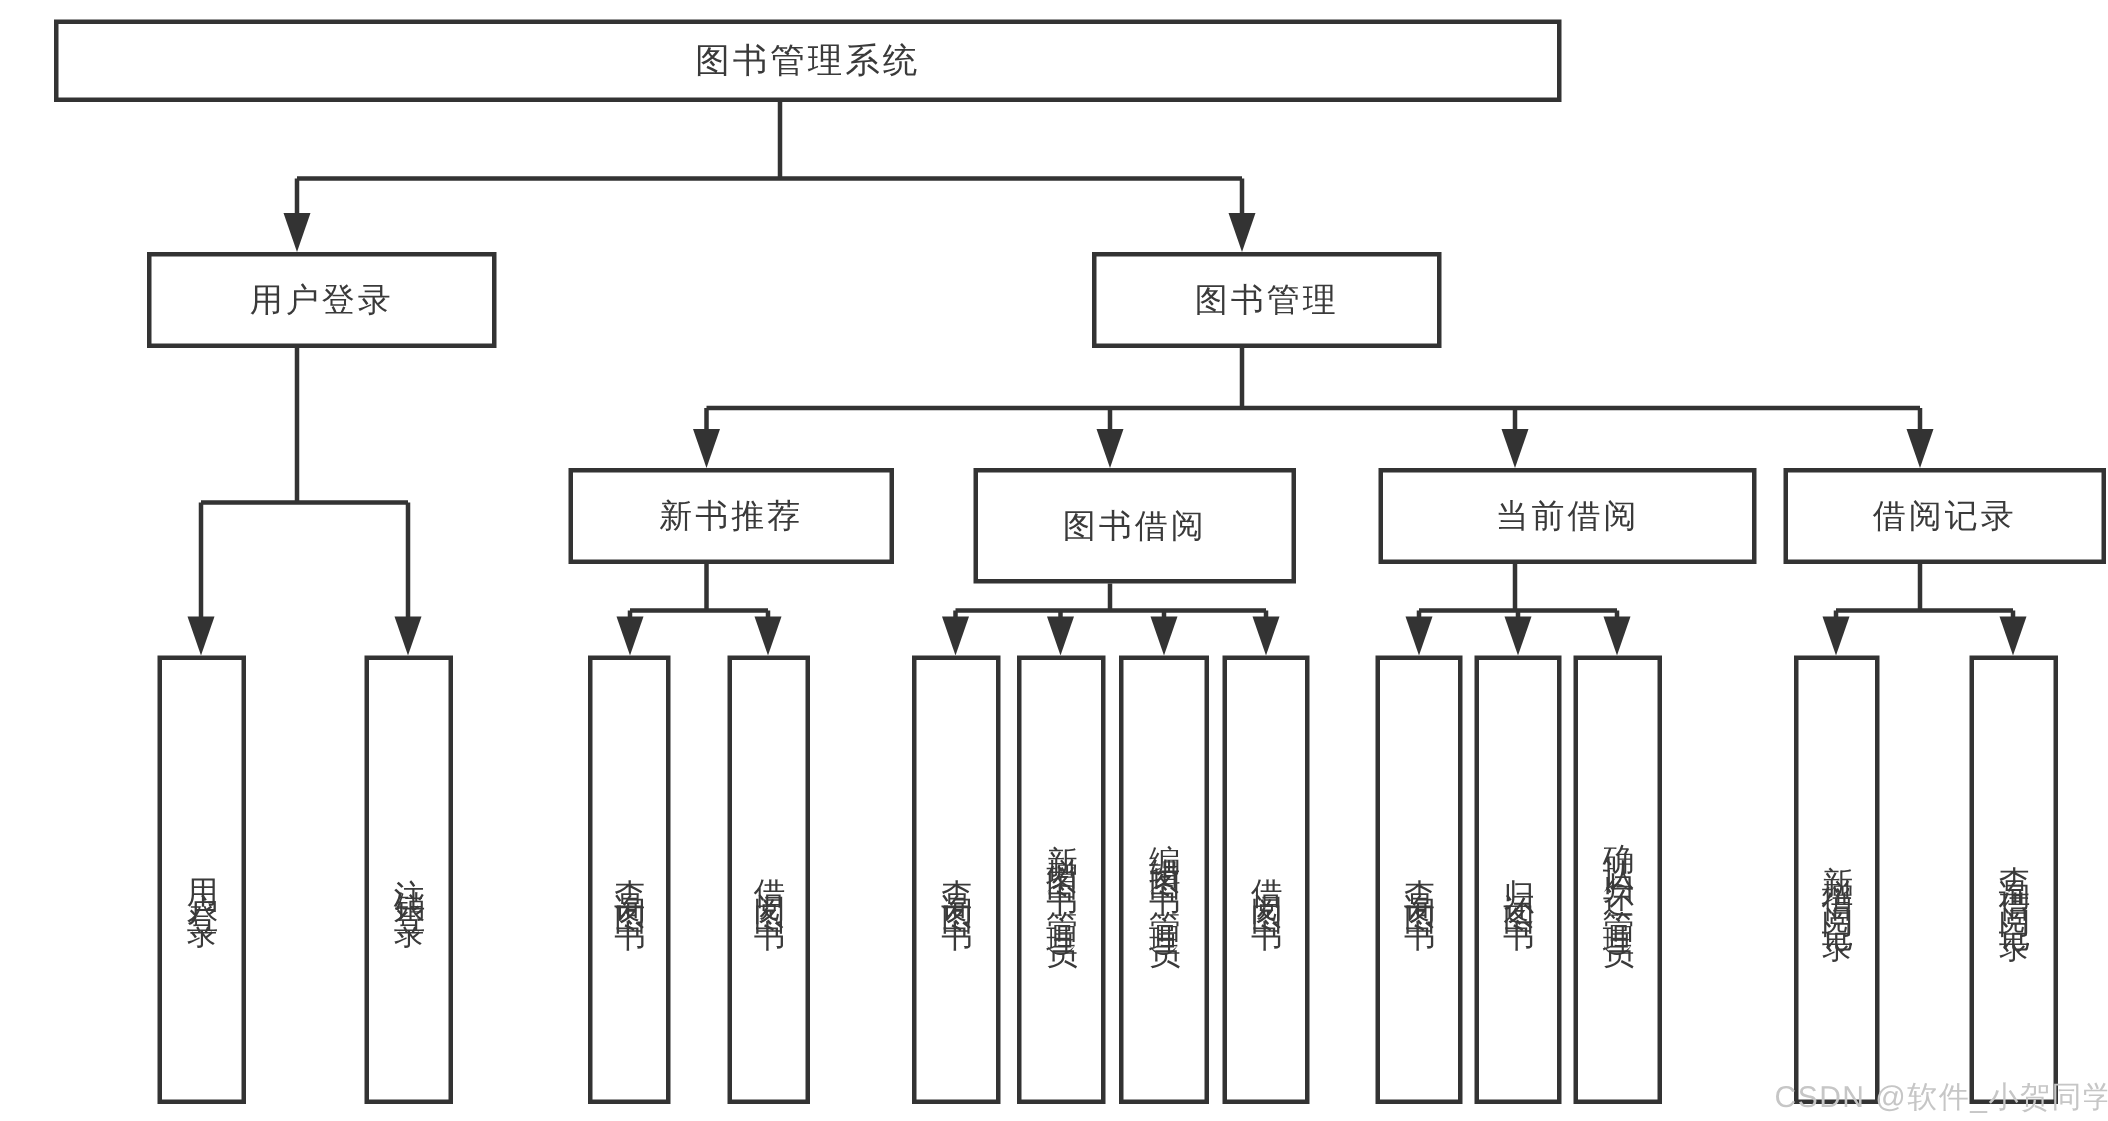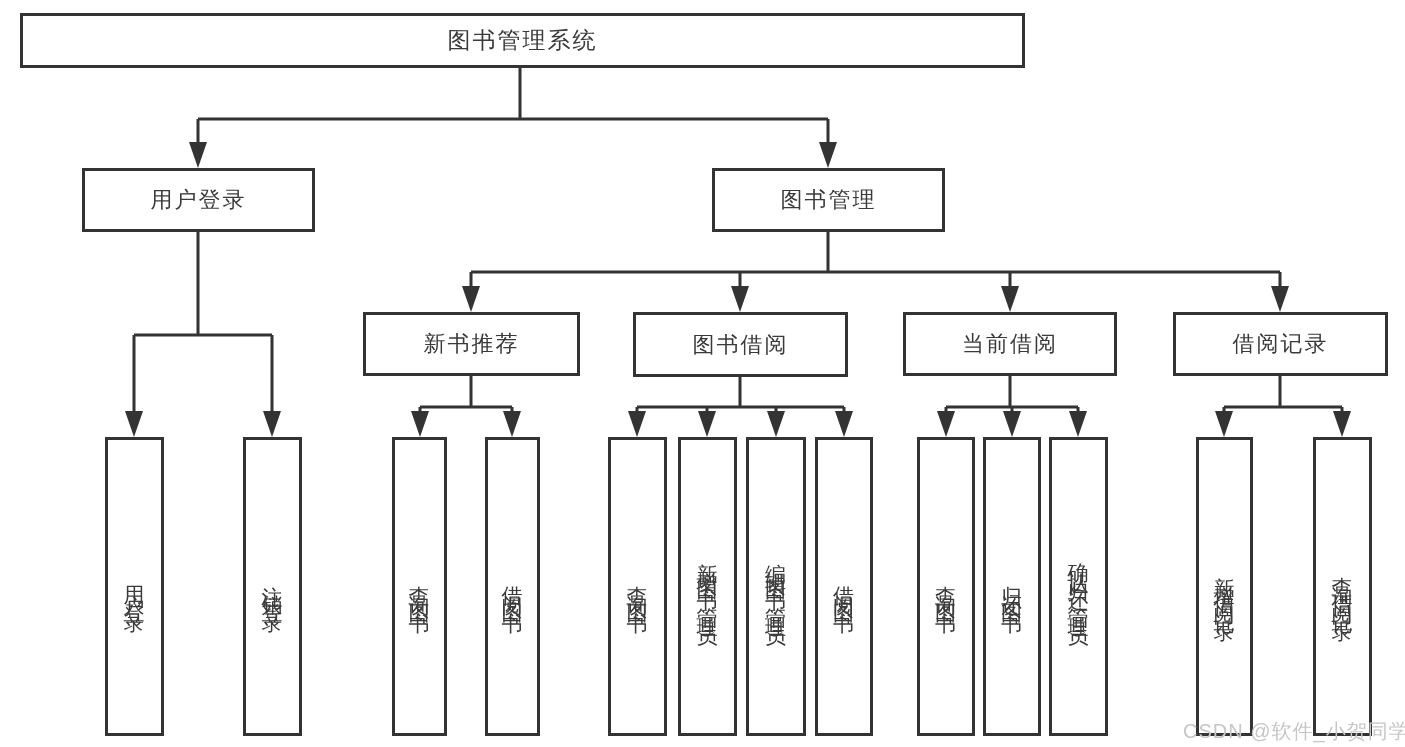--- a/index.html
+++ b/index.html
@@ -20,20 +20,21 @@
     position: absolute;
     box-sizing: border-box;
     border: 3px solid #333333;
     background: #ffffff;
     display: flex;
     align-items: center;
     justify-content: center;
     font-size: 22px;
     letter-spacing: 2px;
     white-space: nowrap;
+    margin-left: 16px;
   }
   .box.root { font-size: 23px; }
   .vbox {
     position: absolute;
     box-sizing: border-box;
     border: 3px solid #333333;
     background: #ffffff;
     display: flex;
     align-items: center;
     justify-content: center;
@@ -118,24 +119,24 @@
   <div class="box" style="left:82px; top:168px; width:233px; height:64px;">
     <span>用户登录</span>
   </div>
   <div class="box" style="left:363px; top:312px; width:217px; height:64px;">
     <span>新书推荐</span>
   </div>
 
   <div class="box" style="left:712px; top:168px; width:233px; height:64px;">
     <span>图书管理</span>
   </div>
-  <div class="box" style="left:633px; top:312px; width:215px; height:65px;">
+  <div class="box" style="left:633px; top:312px; width:215px; height:77px;">
     <span>图书借阅</span>
   </div>
-  <div class="box" style="left:903px; top:312px; width:214px; height:64px;">
+  <div class="box" style="left:903px; top:312px; width:252px; height:64px;">
     <span>当前借阅</span>
   </div>
   <div class="box" style="left:1173px; top:312px; width:215px; height:64px;">
     <span>借阅记录</span>
   </div>
 
   <div class="vbox" style="left:105px; top:437px; width:59px; height:299px;">
     <span class="vtext">用户登录</span>
   </div>
   <div class="vbox" style="left:243px; top:437px; width:59px; height:299px;">

